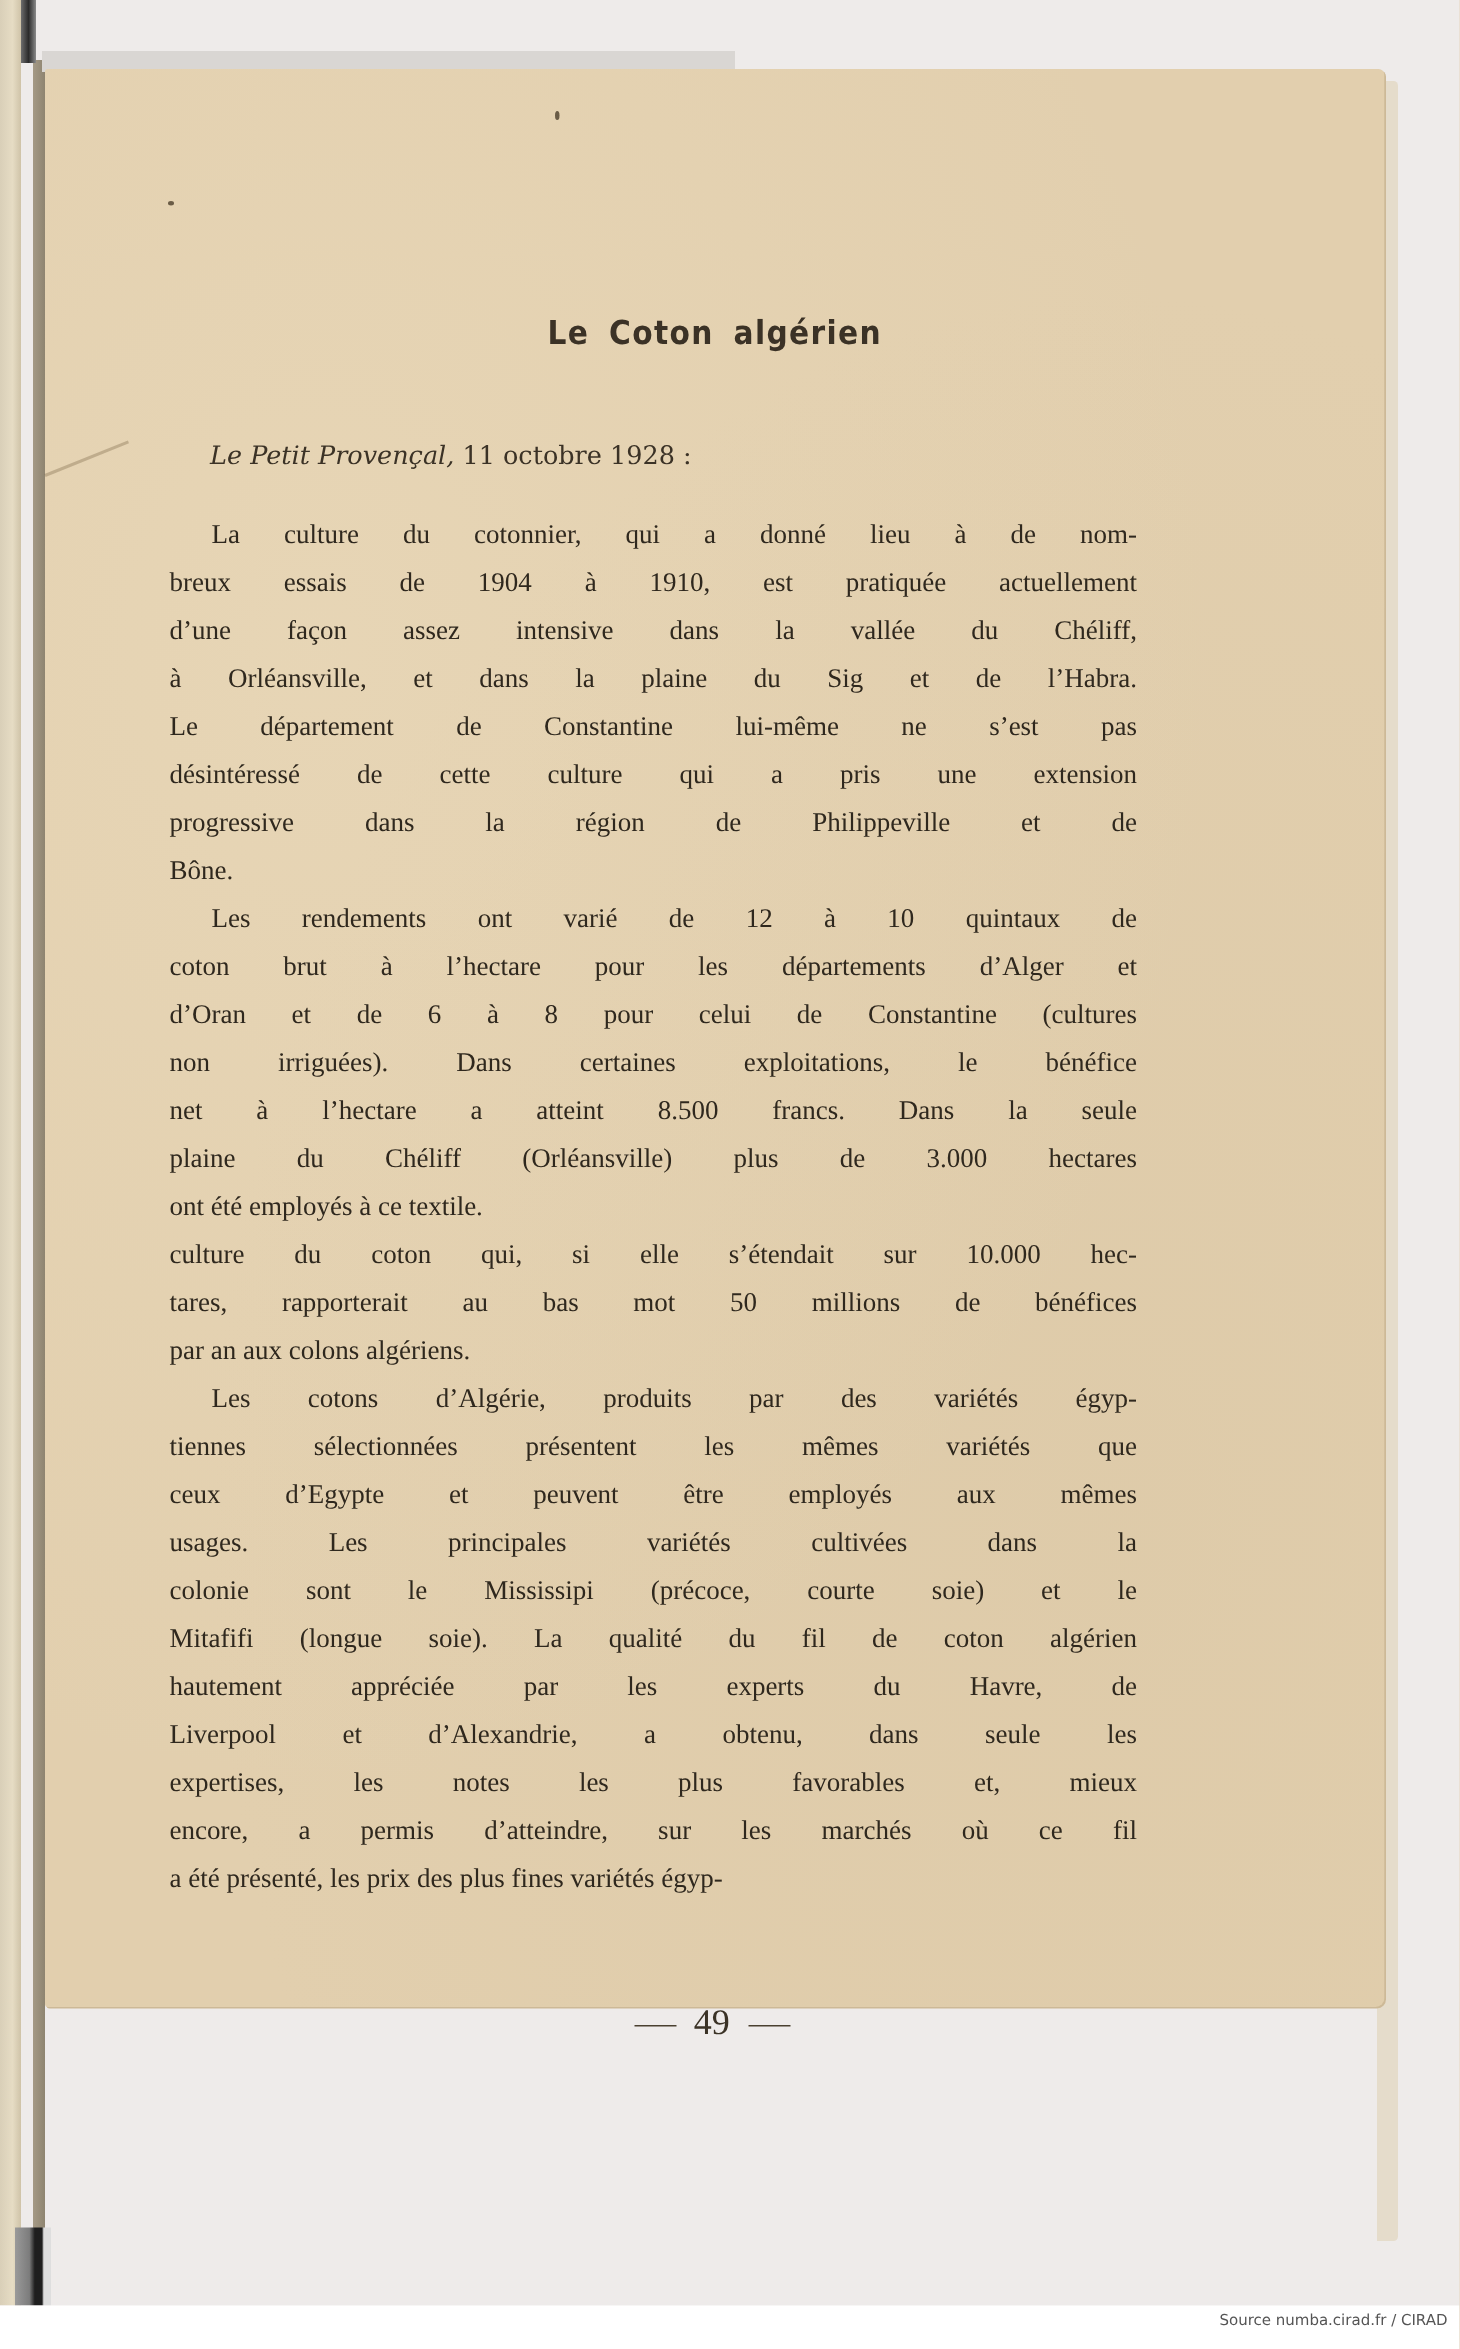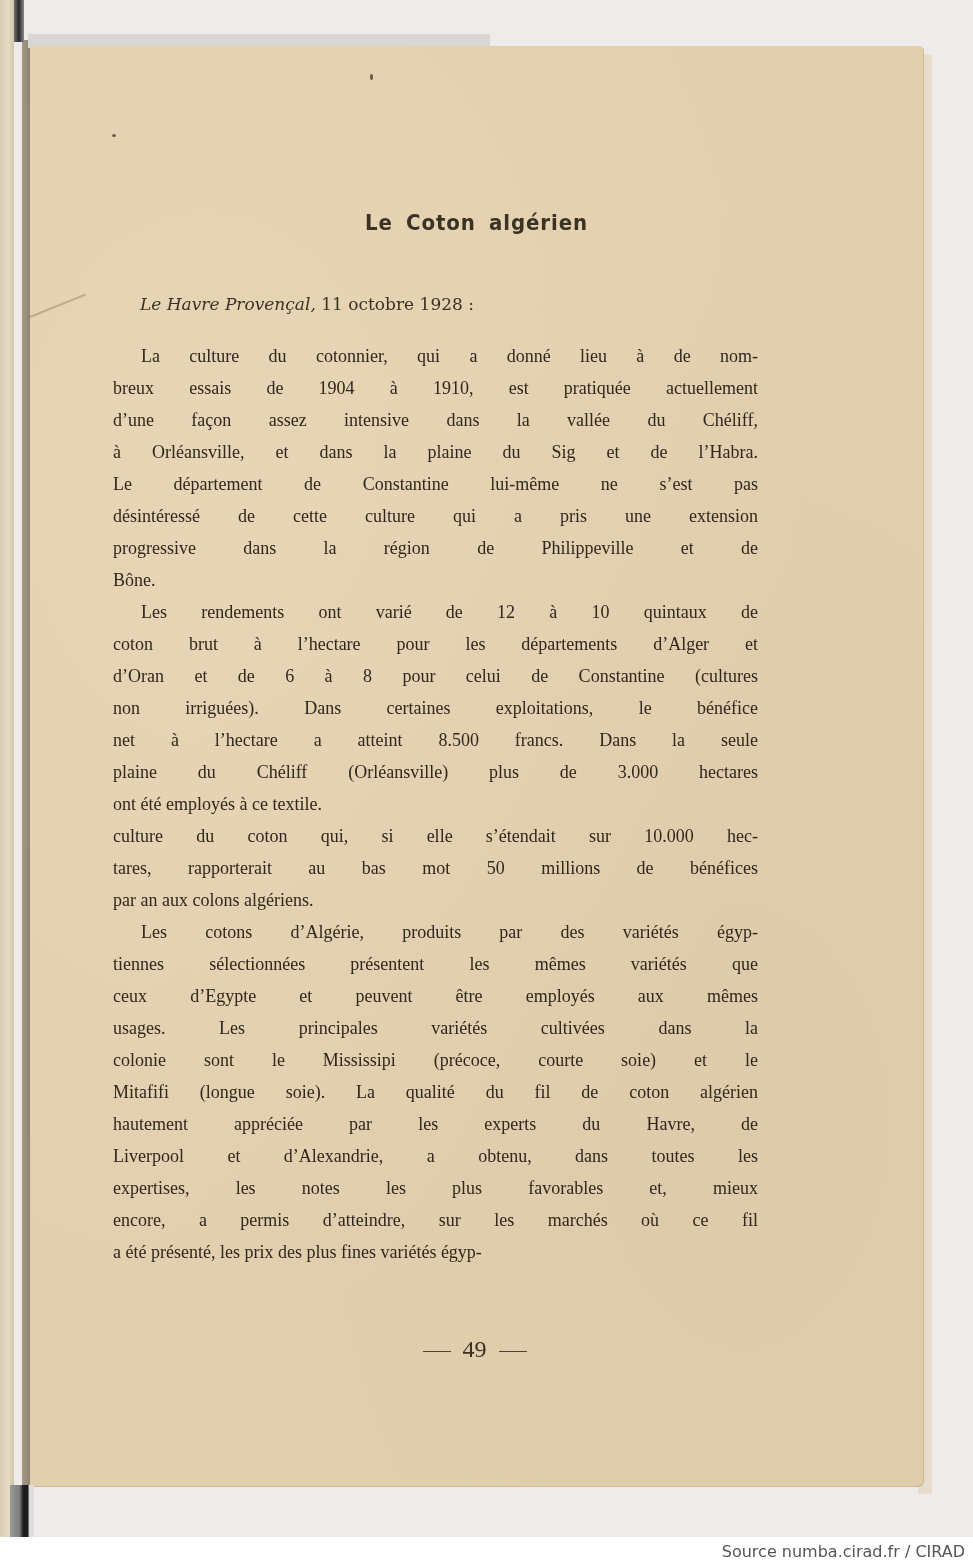--- a/index.html
+++ b/index.html
@@ -58,21 +58,21 @@
       left: 918px; top: 54px;
       width: 14px; height: 1440px;
       background: #e5dccb;
       border-radius: 0 3px 3px 0;
     }
     .page {
       position: absolute;
       left: 30px;
       top: 46px;
       width: 893px;
-      height: 1440px;
+      height: 1292px;
       background: #e2cfae;
       background-image:
         radial-gradient(ellipse at 20% 30%, rgba(240,225,195,0.35) 0%, rgba(0,0,0,0) 60%),
         radial-gradient(ellipse at 80% 75%, rgba(215,195,160,0.35) 0%, rgba(0,0,0,0) 60%);
       border-radius: 2px 4px 6px 2px;
       box-shadow: 1px 1px 0 #cdb997;
     }
     .fold-mark {
       position: absolute;
       left: 0px;
@@ -155,21 +155,21 @@
       position: absolute;
       left: 0; top: 1537px;
       width: 973px; height: 29px;
       background: #ffffff;
     }
     .footer-credit {
       position: absolute;
       right: 8px;
       top: 5px;
       font-family: "DejaVu Sans", "Liberation Sans", sans-serif;
-      font-size: 16px;
+      font-size: 10px;
       color: #555555;
     }
   </style>
 </head>
 <body>
 
 <div class="scan-area"></div>
 <div class="binding-left"></div>
 <div class="binding-strip"></div>
 <div class="clip-top"></div>
@@ -177,21 +177,21 @@
 <div class="page-right-edge"></div>
 
 <div class="page">
   <div class="fold-mark"></div>
   <div class="speck" style="left:340px;top:28px;width:3px;height:6px;"></div>
   <div class="speck" style="left:82px;top:88px;width:4px;height:3px;"></div>
 
   <div class="title">Le Coton algérien</div>
 
   <div class="source-line">
-    <span class="pub">Le Havre Provençal,</span>
+    <span class="pub">Le Petit Provençal,</span>
     <span>11 octobre 1928 :</span>
   </div>
 
   <div class="body-text" id="body-text">
       <p>
         <span class="line indent">La culture du cotonnier, qui a donné lieu à de nom-</span>
         <span class="line">breux essais de 1904 à 1910, est pratiquée actuellement</span>
         <span class="line">d’une façon assez intensive dans la vallée du Chéliff,</span>
         <span class="line">à Orléansville, et dans la plaine du Sig et de l’Habra.</span>
         <span class="line">Le département de Constantine lui-même ne s’est pas</span>
@@ -214,21 +214,21 @@
         <span class="line last">par an aux colons algériens.</span>
       </p>
       <p>
         <span class="line indent">Les cotons d’Algérie, produits par des variétés égyp-</span>
         <span class="line">tiennes sélectionnées présentent les mêmes variétés que</span>
         <span class="line">ceux d’Egypte et peuvent être employés aux mêmes</span>
         <span class="line">usages. Les principales variétés cultivées dans la</span>
         <span class="line">colonie sont le Mississipi (précoce, courte soie) et le</span>
         <span class="line">Mitafifi (longue soie). La qualité du fil de coton algérien</span>
         <span class="line">hautement appréciée par les experts du Havre, de</span>
-        <span class="line">Liverpool et d’Alexandrie, a obtenu, dans toutes les</span>
+        <span class="line">Liverpool et d’Alexandrie, a obtenu, dans seule les</span>
         <span class="line">expertises, les notes les plus favorables et, mieux</span>
         <span class="line">encore, a permis d’atteindre, sur les marchés où ce fil</span>
         <span class="line last">a été présenté, les prix des plus fines variétés égyp-</span>
       </p>
     </div>
 
   <div class="page-number">
     <span class="dash"></span><span>49</span><span class="dash"></span>
   </div>
 </div>

